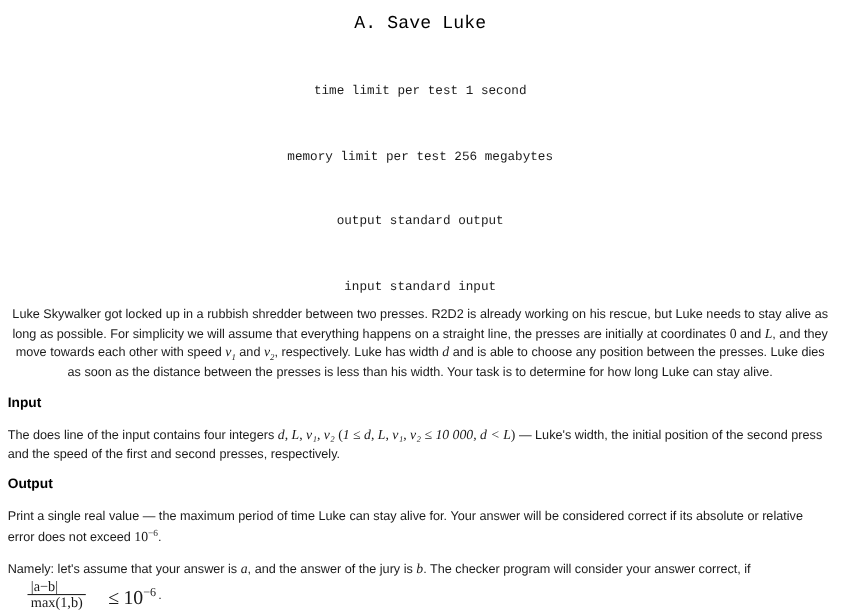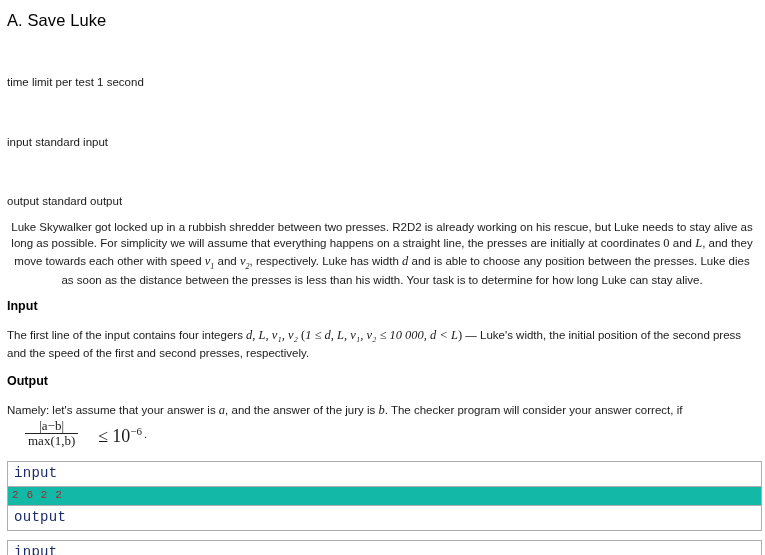--- a/index.html
+++ b/index.html
@@ -16,22 +16,23 @@
     color: #1a1a1a;
     line-height: 1.42;
   }
   .page {
     padding: 6px 8px 0 7px;
     box-sizing: border-box;
     width: 765px;
   }
   
   .problem-header {
-    text-align: left;
+    text-align: center;
     margin: 0 0 6px 0;
+    font-family: Liberation Mono, monospace;
   }
   .title {
     font-size: 16.5px;
     font-weight: normal;
     color: #000;
     margin: 3px 0 12px 0;
     letter-spacing: 0.1px;
   }
   .limit-line {
     font-size: 11.5px;
@@ -71,21 +72,21 @@
     font-size: 8.5px;
   }
   .mrel {
     font-family: "Liberation Serif", serif;
     font-size: 12.5px;
   }
   
   .frac {
     display: inline-block;
     vertical-align: -0.62em;
-    text-align: center;
+    text-align: left;
     font-family: "Liberation Serif", serif;
     font-size: 13px;
     line-height: 1.06;
     margin: 0 18px;
     position: relative;
     top: -1px;
   }
   .frac .num {
     display: block;
     padding: 0 3px 0px 3px;
@@ -148,35 +149,37 @@
   }
 </style>
 </head>
 <body>
 
 <div class="page">
 
   <div class="problem-header">
     <div class="title">A. Save Luke</div>
     <div class="limit-line">time limit per test 1 second</div>
+    <div class="limit-line">memory limit per test 256 megabytes</div>
+    <div class="limit-line">output standard output</div>
     <div class="limit-line">input standard input</div>
-    <div class="limit-line">output standard output</div>
   </div>
 
   <div class="statement">
     <p><span>Luke Skywalker got locked up in a rubbish shredder between two presses. R2D2 is already working on his rescue, but Luke needs to stay alive as long as possible. For simplicity we will assume that everything happens on a straight line, the presses are initially at coordinates </span><span class="mathnum">0</span><span> and </span><span class="mathvar">L</span><span>, and they move towards each other with speed </span><span class="mathvar"><span>v</span><sub>1</sub></span><span> and </span><span class="mathvar"><span>v</span><sub>2</sub></span><span>, respectively. Luke has width </span><span class="mathvar">d</span><span> and is able to choose any position between the presses. Luke dies as soon as the distance between the presses is less than his width. Your task is to determine for how long Luke can stay alive.</span></p>
   </div>
 
   <div class="input-specification">
     <div class="section-title">Input</div>
-    <p><span>The first line of the input contains four integers </span><span class="mathvar">d, L, v₁, v₂</span> <span class="mrel">(</span><span class="mathvar">1 ≤ d, L, v₁, v₂ ≤ 10 000, d &lt; L</span><span class="mrel">)</span><span> — Luke's width, the initial position of the second press and the speed of the first and second presses, respectively.</span></p>
+    <p><span>The does line of the input contains four integers </span><span class="mathvar">d, L, v₁, v₂</span> <span class="mrel">(</span><span class="mathvar">1 ≤ d, L, v₁, v₂ ≤ 10 000, d &lt; L</span><span class="mrel">)</span><span> — Luke's width, the initial position of the second press and the speed of the first and second presses, respectively.</span></p>
   </div>
 
   <div class="output-specification">
     <div class="section-title">Output</div>
+    <p><span>Print a single real value — the maximum period of time Luke can stay alive for. Your answer will be considered correct if its absolute or relative error does not exceed </span><span class="mathnum"><span>10</span><sup>−6</sup></span><span>.</span></p>
     <p><span>Namely: let's assume that your answer is </span><span class="mathvar">a</span><span>, and the answer of the jury is </span><span class="mathvar">b</span><span>. The checker program will consider your answer correct, if </span><span class="frac"><span class="num">|a−b|</span><span class="den">max(1,b)</span></span><span class="bigmath">≤</span><span class="bigmath"><span>10</span><sup>−6</sup></span><span>.</span></p>
   </div>
 
   <div class="sample-tests">
 
     <div class="sample-test">
       <div class="io-block">
         <div class="io-title">input</div>
         <pre class="io-pre">2 6 2 2</pre>
       </div>

